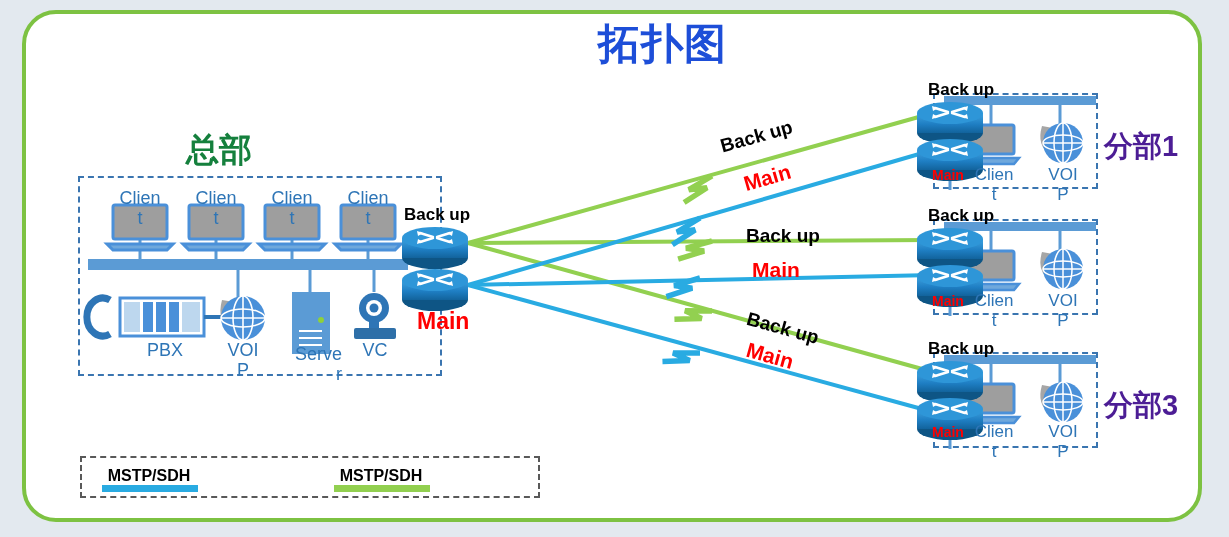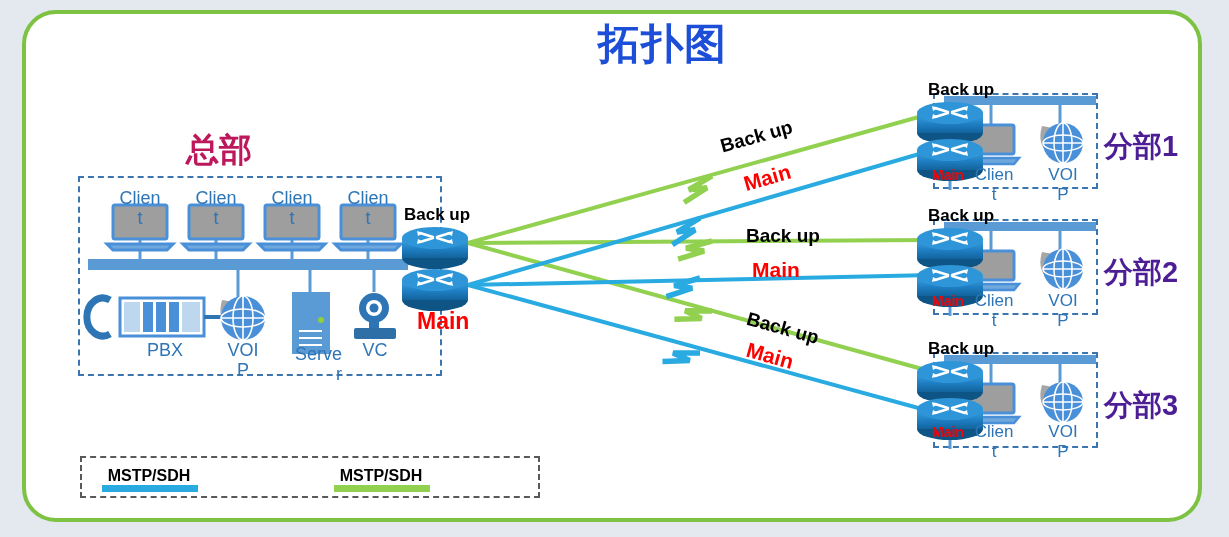--- a/index.html
+++ b/index.html
@@ -24,21 +24,21 @@
   .title{
     position:absolute;left:0;top:16px;width:1229px;
     text-align:center;
     font-size:42px;font-weight:bold;color:#1d4ed8;
     letter-spacing:1px;
     padding-left:48px;
   }
 
   .hq-title{
     position:absolute;left:186px;top:128px;
-    font-size:33px;font-weight:bold;color:#be185d;
+    font-size:33px;font-weight:bold;color:#15803d;
   }
 
   .dashbox{position:absolute;box-sizing:border-box;}
   .hq-box{
     left:78px;top:176px;width:364px;height:200px;
     border:2px dashed #3a75b0;
   }
   .br-box{
     border:2px dashed #3a75b0;
   }
@@ -326,21 +326,20 @@
       </g>
   </svg>
   <div class="lbl-black" style="left:928px;top:206px;">Back up</div>
   <div class="lbl-red-sm" style="left:932px;top:293px;">Main</div>
   <div class="lbl-blue" style="left:968px;top:291px;width:52px;font-size:17px;">
     <span>Clien</span><br><span>t</span>
   </div>
   <div class="lbl-blue" style="left:1037px;top:291px;width:52px;font-size:17px;">
     <span>VOI</span><br><span>P</span>
   </div>
-  <div class="branch-name" style="left:1104px;top:253px;">分部2</div>
 
   <div class="dashbox br-box" style="left:933px;top:352px;width:165px;height:96px;"></div>
   <svg class="layer" viewBox="0 0 1229 537">
     <rect x="944" y="355" width="152" height="9" fill="#5B9BD5"></rect>
     <line x1="991" y1="364" x2="991" y2="384" stroke="#5B9BD5" stroke-width="3"></line>
     <line x1="1060" y1="364" x2="1060" y2="384" stroke="#5B9BD5" stroke-width="3"></line>
     <line x1="950" y1="364" x2="950" y2="449" stroke="#5B9BD5" stroke-width="3"></line>
     <g transform="translate(968,384)">
       <rect x="0" y="0" width="46" height="29" rx="2" fill="#9e9e9e" stroke="#4A90D9" stroke-width="3"></rect>
       <path d="M-5,33 L51,33 L46,39 L0,39 Z" fill="#6FA8DC" stroke="#4A90D9" stroke-width="2.5"></path>

